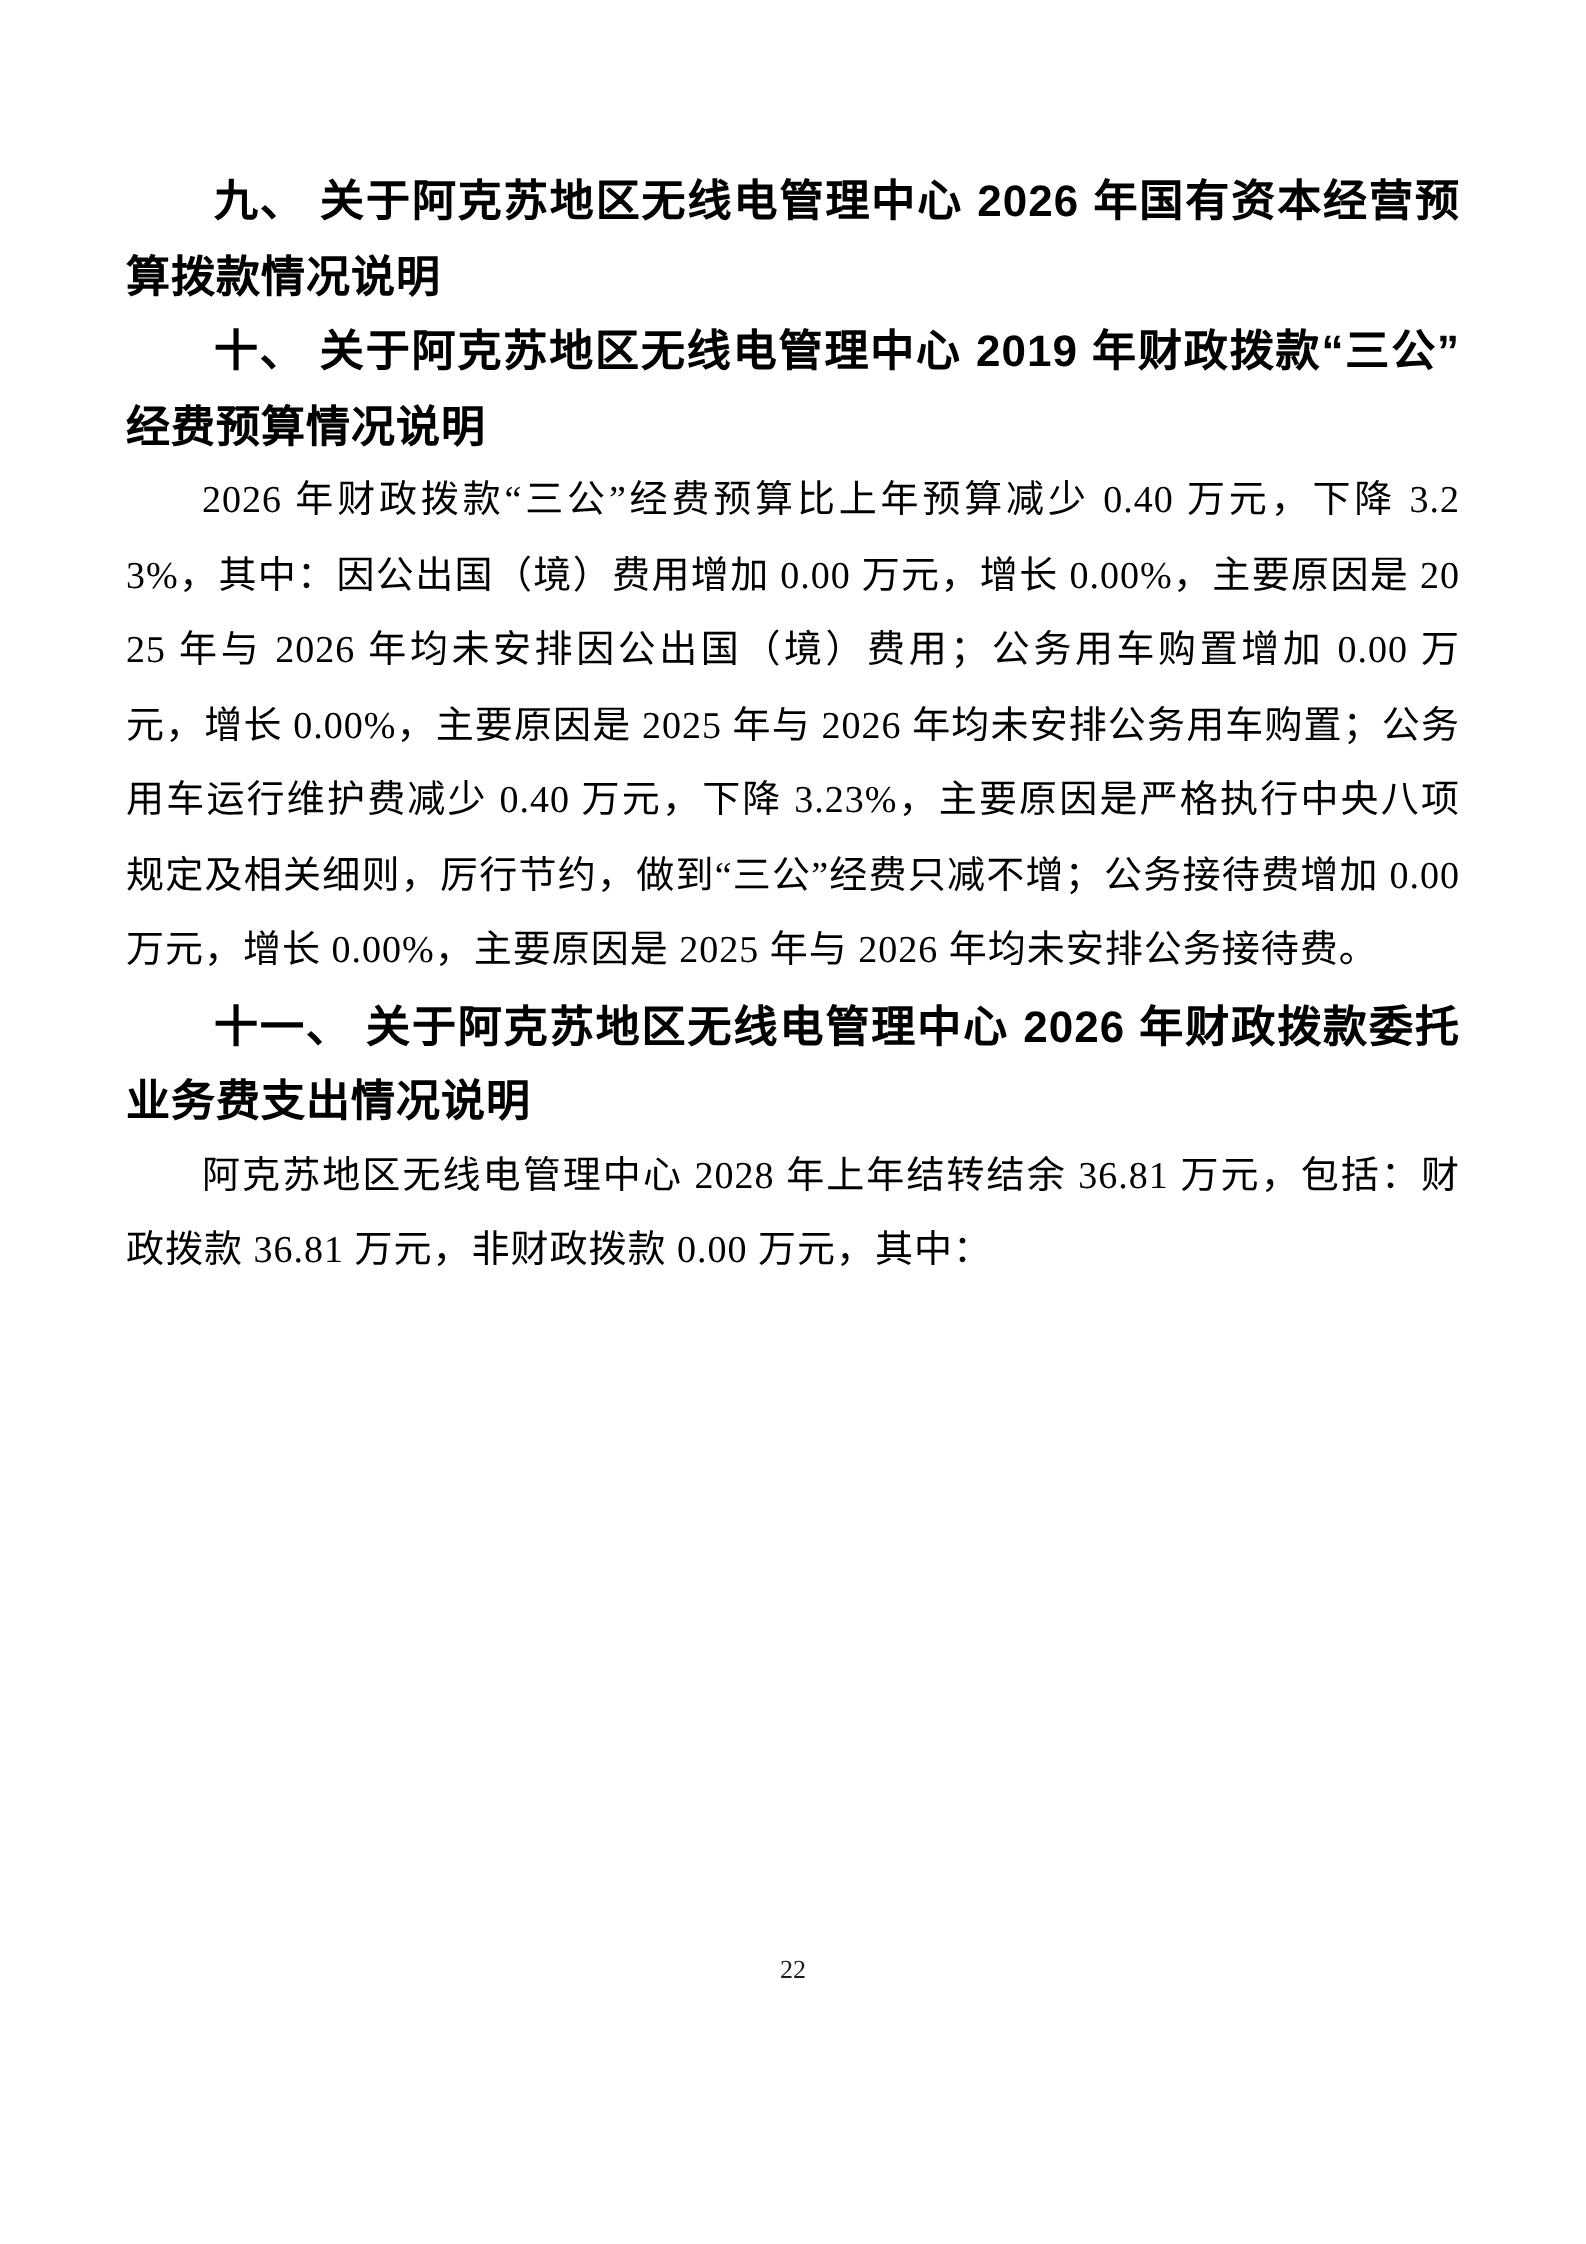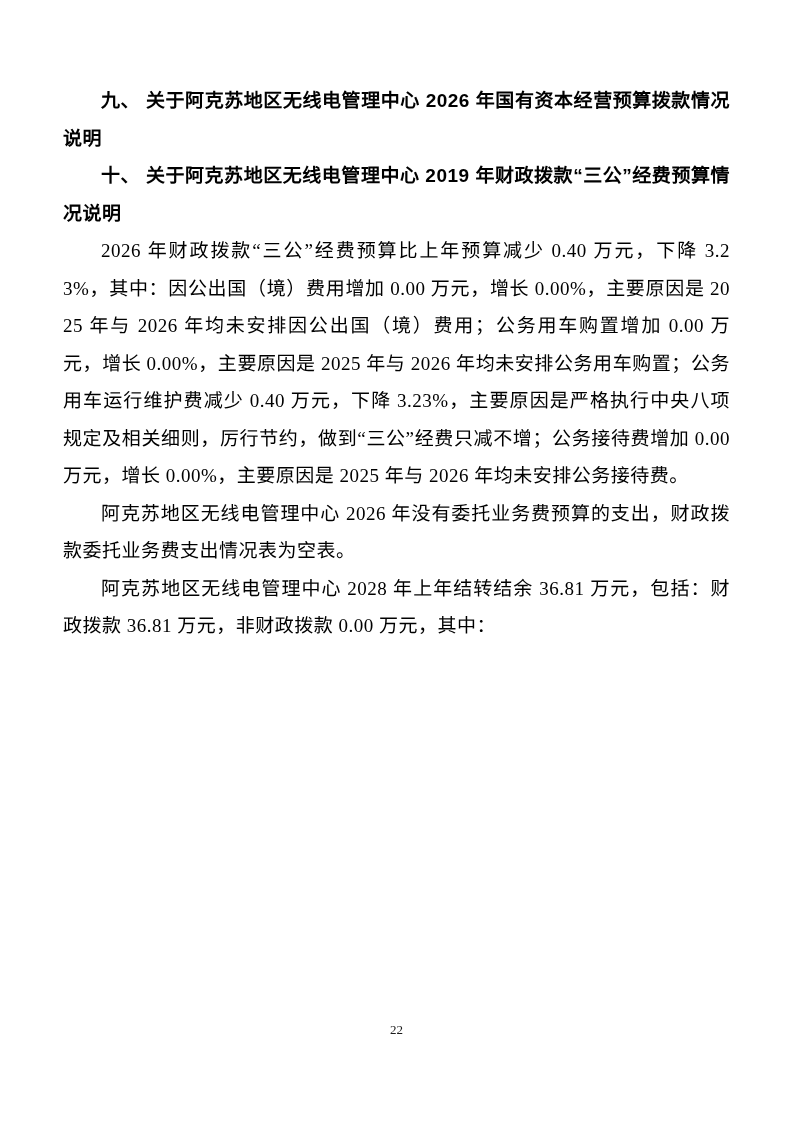--- a/index.html
+++ b/index.html
@@ -22,35 +22,35 @@
     left: 63px;
     width: 667px;
     font-size: 19px;
     line-height: 37.5px;
     text-align: justify;
     text-justify: inter-ideograph;
     word-break: break-all;
   }
   .heading {
     margin: 0;
-    font-size: 19px;
+    font-size: 22px;
     line-height: 37.5px;
     font-weight: bold;
     text-indent: 2em;
     font-family: "Liberation Sans", "DejaVu Sans", sans-serif;
     letter-spacing: 0.5px;
   }
   .para {
     margin: 0;
     text-indent: 2em;
     letter-spacing: 0.5px;
   }
   .footer {
     position: absolute;
-    top: 1020px;
+    top: 976px;
     left: 0;
     width: 793px;
     text-align: center;
   }
   .page-number {
     font-size: 13px;
     line-height: 18px;
     color: #1a1a1a;
     font-family: "Liberation Serif", "DejaVu Serif", serif;
   }
@@ -64,21 +64,21 @@
     <section>
       <h2 class="heading">九、 关于阿克苏地区无线电管理中心 2026 年国有资本经营预算拨款情况说明</h2>
     </section>
 
     <section>
       <h2 class="heading">十、 关于阿克苏地区无线电管理中心 2019 年财政拨款“三公”经费预算情况说明</h2>
       <p class="para">2026 年财政拨款“三公”经费预算比上年预算减少 0.40 万元，下降 3.23%，其中：因公出国（境）费用增加 0.00 万元，增长 0.00%，主要原因是 2025 年与 2026 年均未安排因公出国（境）费用；公务用车购置增加 0.00 万元，增长 0.00%，主要原因是 2025 年与 2026 年均未安排公务用车购置；公务用车运行维护费减少 0.40 万元，下降 3.23%，主要原因是严格执行中央八项规定及相关细则，厉行节约，做到“三公”经费只减不增；公务接待费增加 0.00 万元，增长 0.00%，主要原因是 2025 年与 2026 年均未安排公务接待费。</p>
     </section>
 
     <section>
-      <p class="para">阿克苏地区无线电管理中心 2026 年没有委托业务费预算的支出，财政拨款委托业务费支出情况表为空表。</p>
+      <h2 class="heading">十一、  关于阿克苏地区无线电管理中心 2026 年财政拨款委托业务费支出情况说明</h2>
     </section>
 
     <section>
       <p class="para">阿克苏地区无线电管理中心 2028 年上年结转结余 36.81 万元，包括：财政拨款 36.81 万元，非财政拨款 0.00 万元，其中：</p>
     </section>
 
   </main>
 
   <footer class="footer">
     <span class="page-number">22</span>

